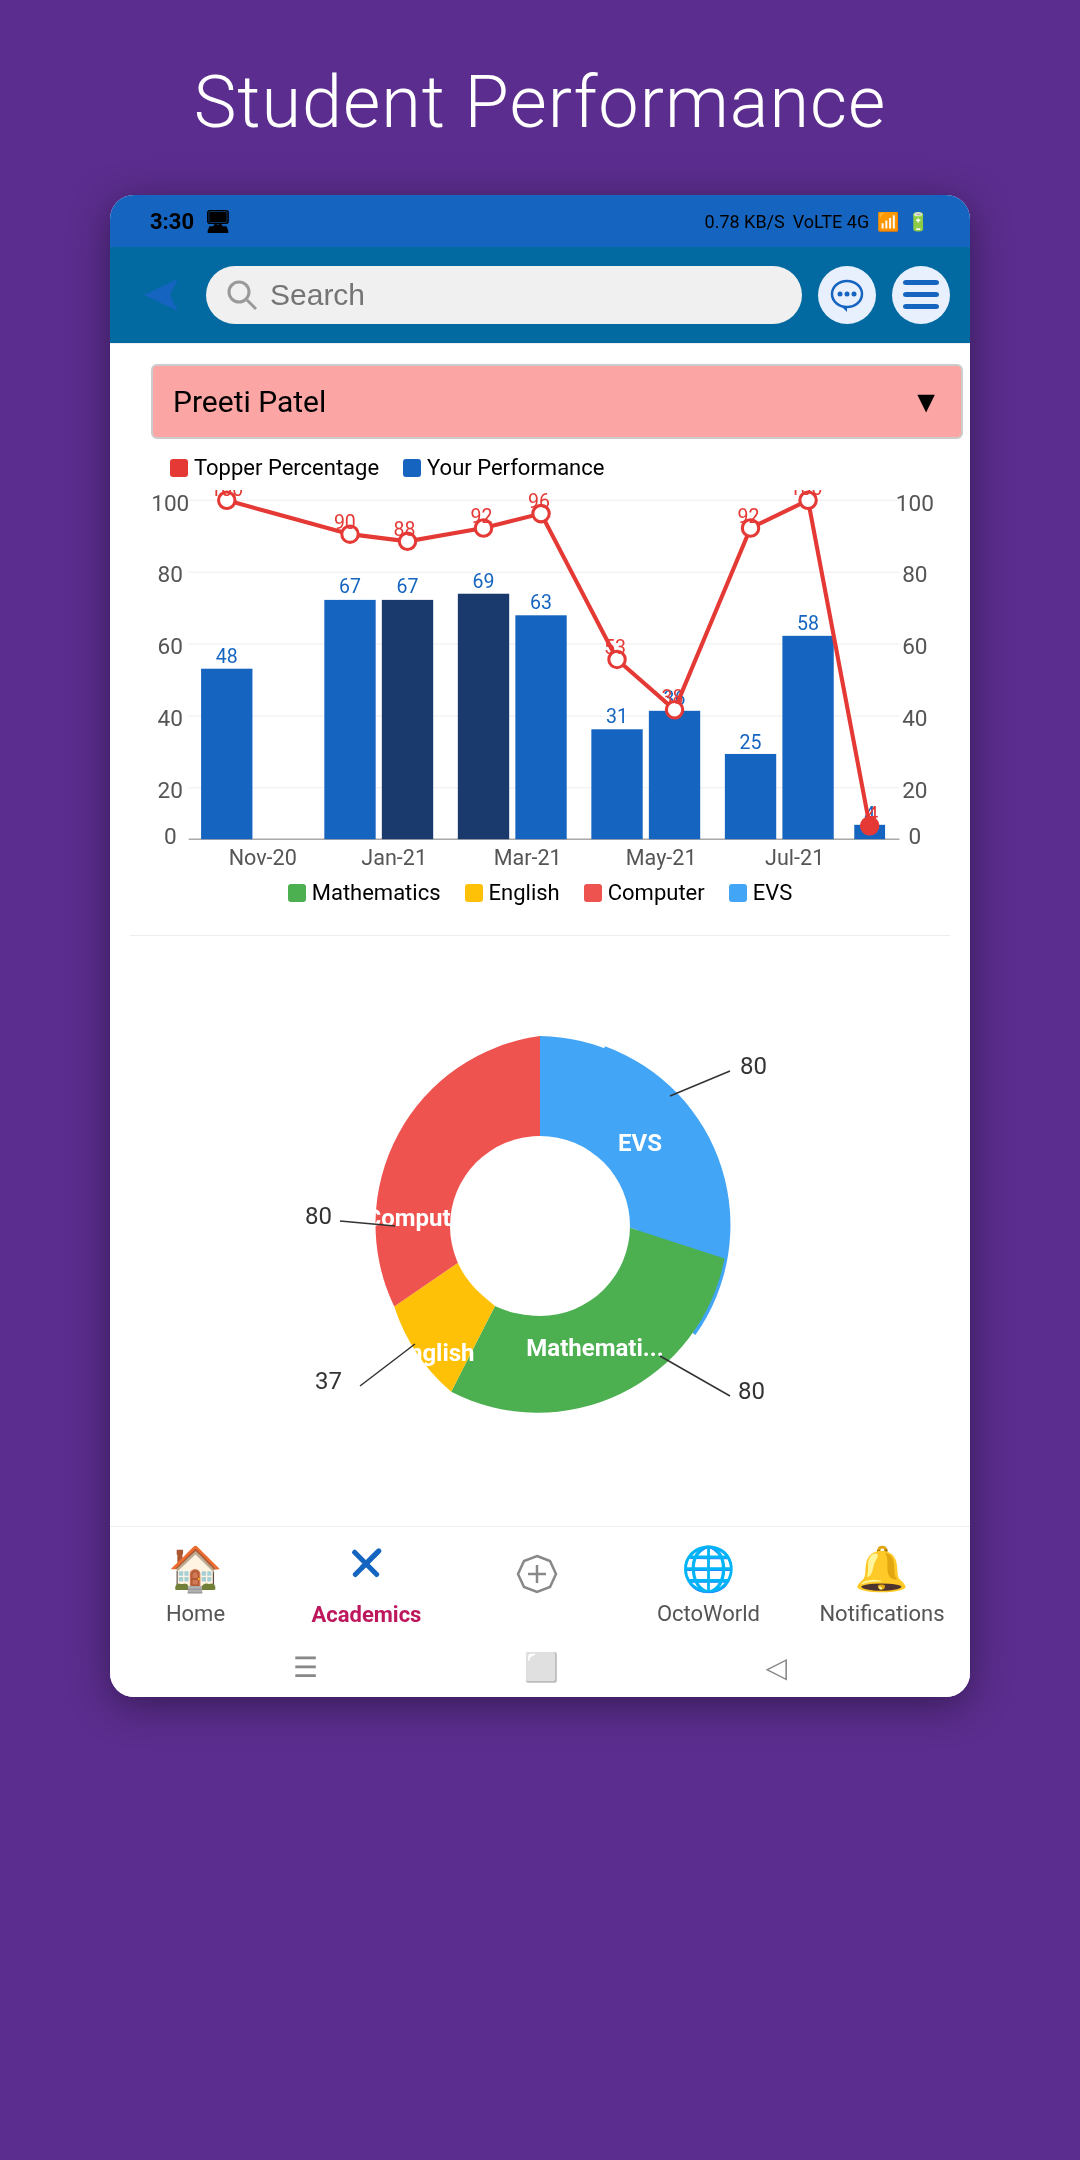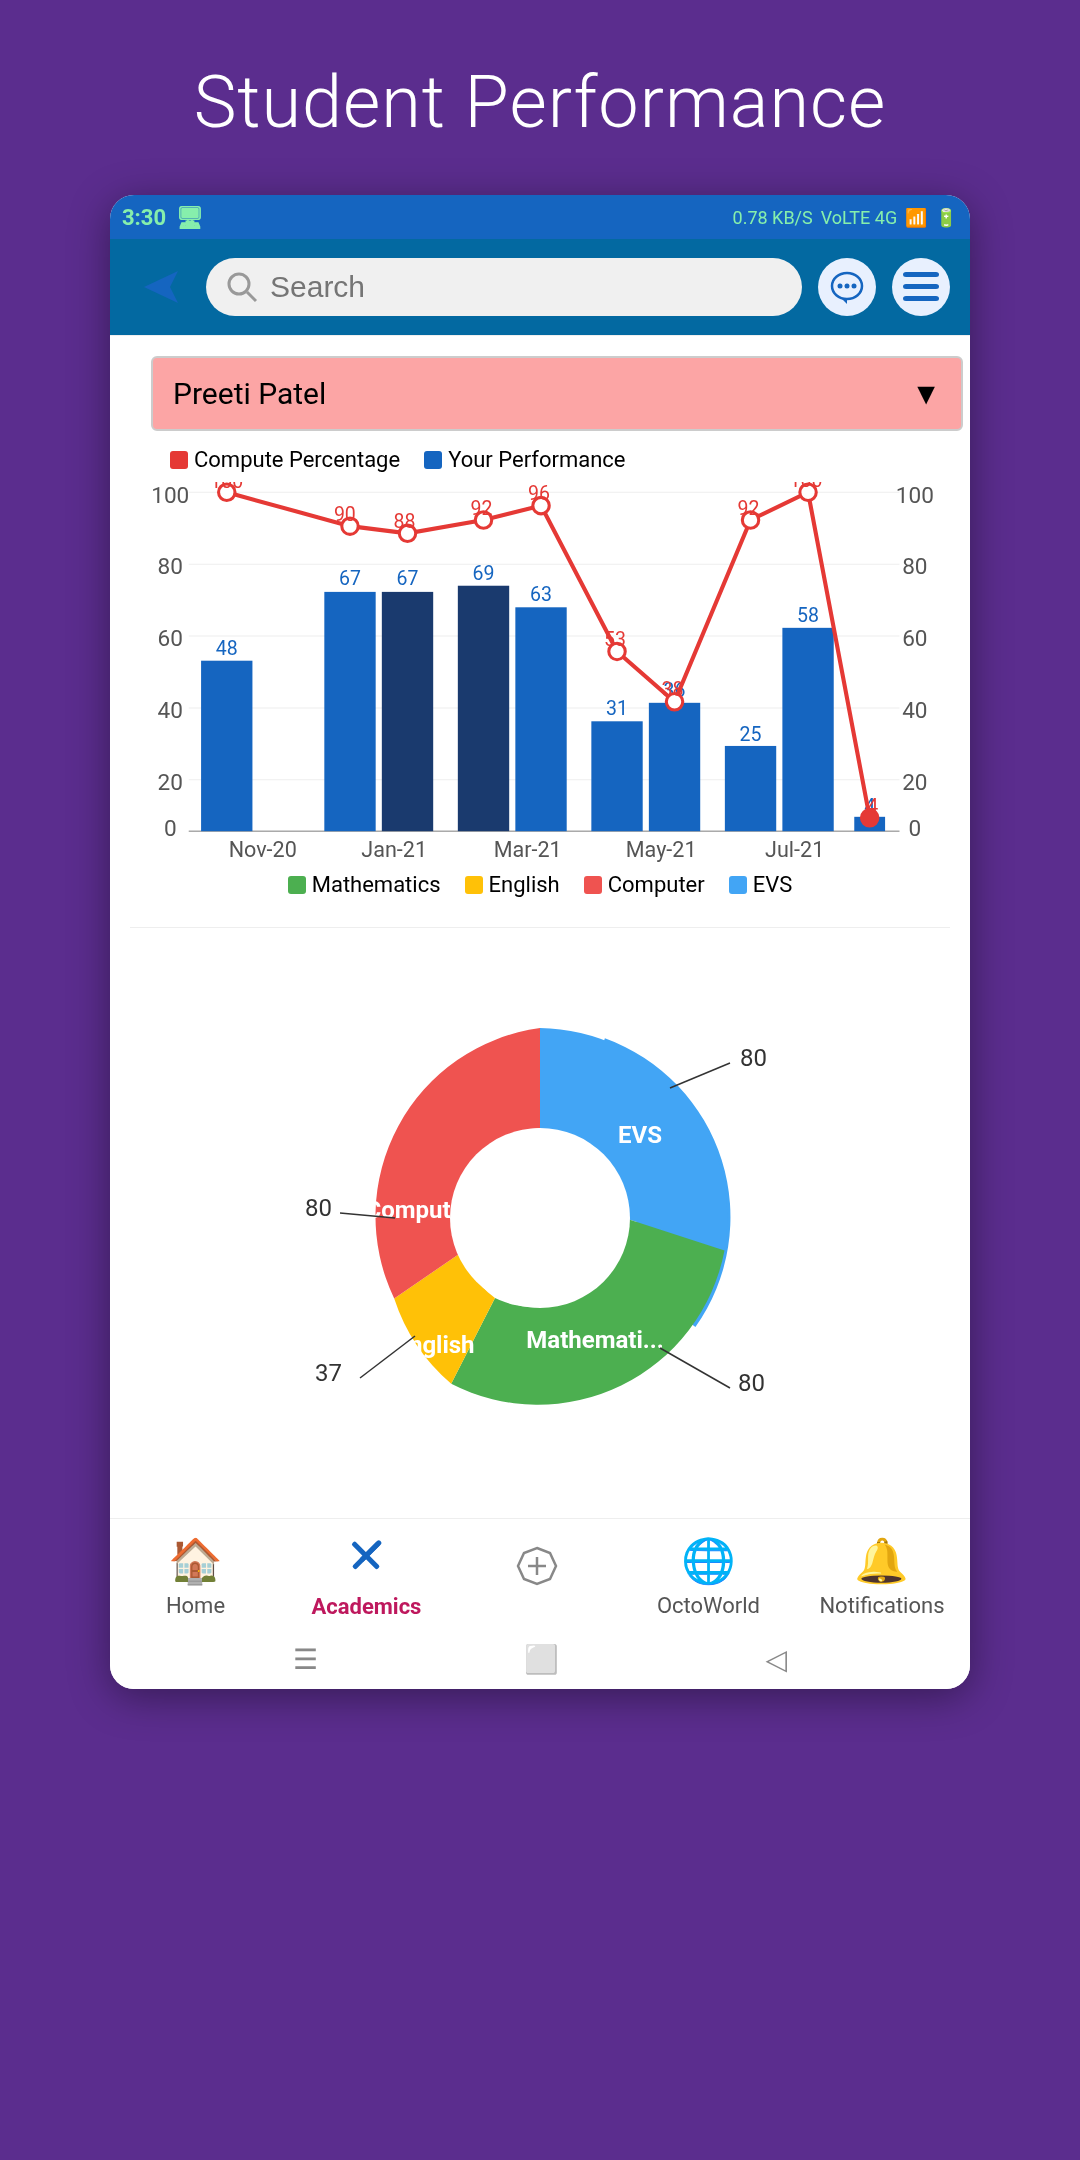--- a/index.html
+++ b/index.html
@@ -25,26 +25,26 @@
       width: 860px;
       background: white;
       border-radius: 24px;
       overflow: hidden;
       box-shadow: 0 8px 40px rgba(0,0,0,0.4);
       margin-bottom: 60px;
     }
     
     .status-bar {
       background: #1565c0;
-      height: 44px;
+      height: 52px;
       display: flex;
       align-items: center;
       justify-content: space-between;
-      padding: 0 12px;
-      color: #86efac;
+      padding: 0 40px;
+      color: #000000;
       font-size: 22px;
     }
     .status-left { font-weight: bold; display: flex; align-items: center; gap: 10px; }
     .status-right { display: flex; align-items: center; gap: 8px; font-size: 18px; }
     
     .top-bar {
       background: #0369a1;
       padding: 18px 20px;
       display: flex;
       align-items: center;
@@ -215,21 +215,21 @@
     <div class="dropdown-select">
       <span>Preeti Patel</span>
       <span>▼</span>
     </div>
   </div>
 
   <div class="chart-area">
     <div class="chart-legend">
       <div class="legend-item">
         <div class="legend-dot" style="background:#e53935;"></div>
-        <span>Compute Percentage</span>
+        <span>Topper Percentage</span>
       </div>
       <div class="legend-item">
         <div class="legend-dot" style="background:#1565c0;"></div>
         <span>Your Performance</span>
       </div>
     </div>
 
     <div class="bar-chart-container">
       <svg viewBox="0 0 780 370" width="100%" height="100%">
 

